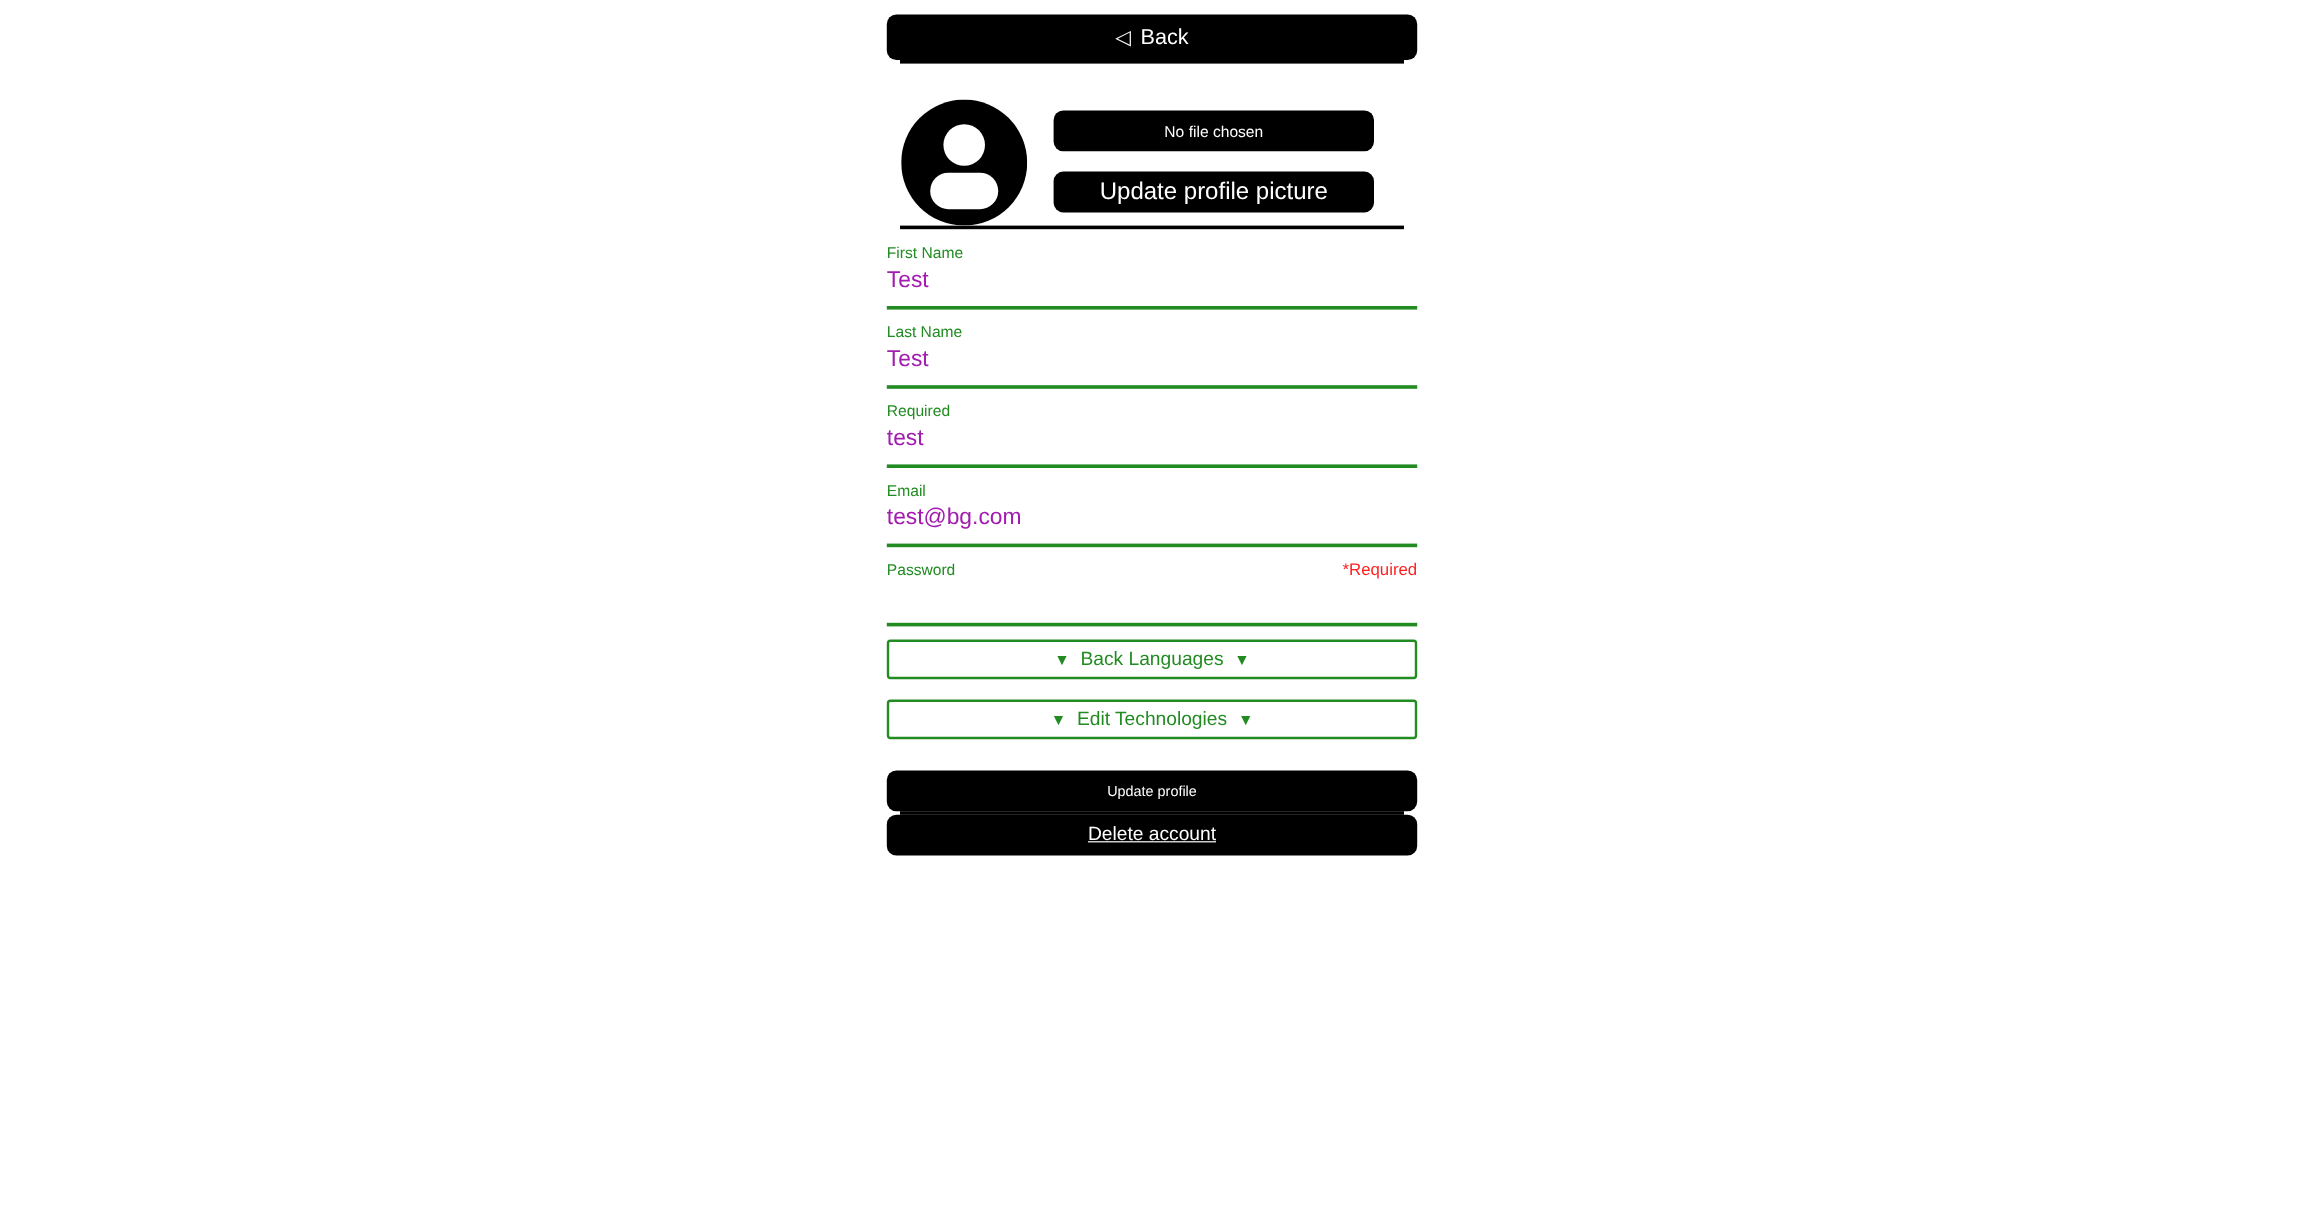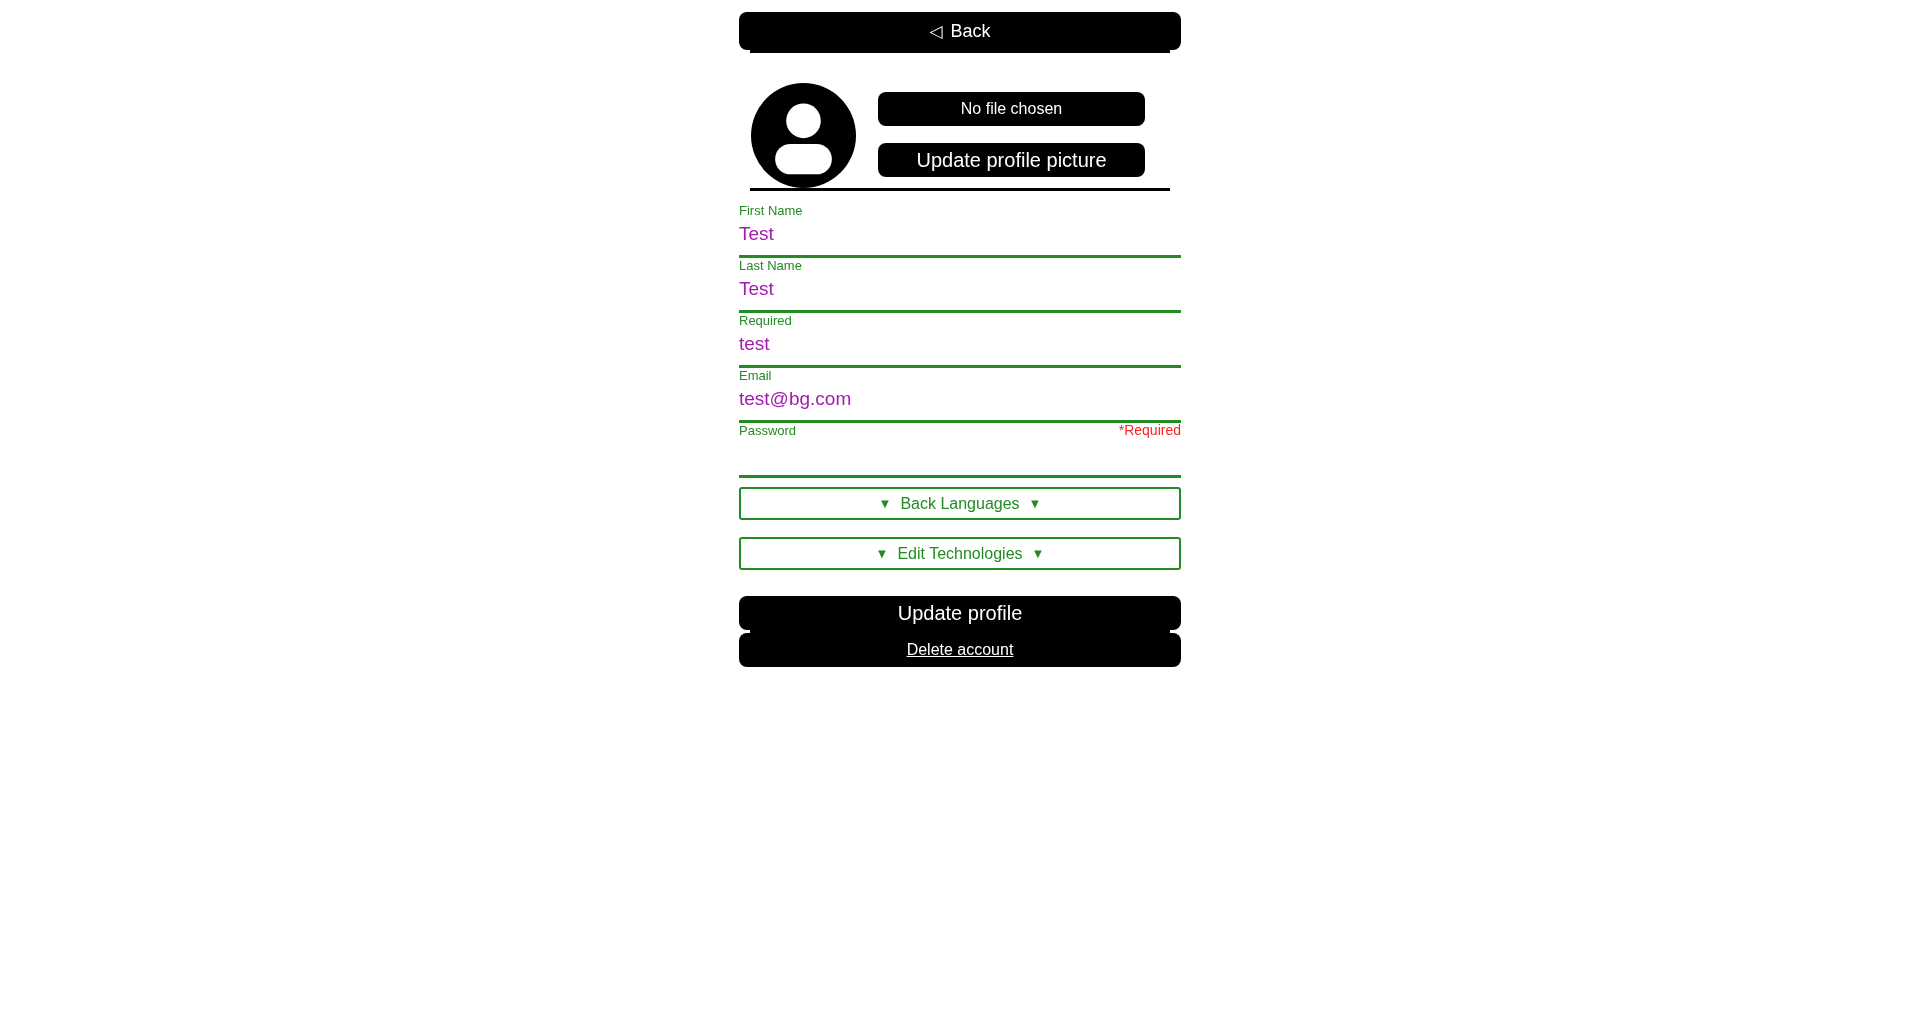--- a/index.html
+++ b/index.html
@@ -54,25 +54,25 @@
   .avatar-svg { width: 105px; height: 105px; display: block; }
   .picture-buttons {
     margin-left: 22px;
     margin-right: 36px;
     flex: 1;
     padding-top: 9px;
     display: flex;
     flex-direction: column;
     gap: 17px;
   }
-  .file-btn   { height: 34px; font-size: 16px; }
+  .file-btn   { height: 34px; font-size: 13px; }
   .update-pic { height: 34px; font-size: 20px; }
   
   .fields { margin-top: 12px; }
-  .field { }
+  .field { margin-bottom: 11px; }
   .field-label-row {
     display: flex;
     justify-content: space-between;
     align-items: baseline;
     height: 15px;
   }
   .field-label {
     font-size: 13px;
     color: var(--green);
     line-height: 15px;
@@ -108,21 +108,21 @@
     cursor: pointer;
     display: flex;
     align-items: center;
     justify-content: center;
     gap: 9px;
   }
   .edit-languages    { margin-top: 9px; }
   .edit-technologies { margin-top: 17px; }
   .tri-icon { font-size: 13px; line-height: 1; }
   
-  .update-profile { margin-top: 26px; width: 100%; height: 34px; font-size: 20px; }
+  .update-profile { margin-top: 26px; width: 100%; height: 34px; font-size: 12px; }
   .delete-account { width: 100%; height: 34px; font-size: 16px; text-decoration: underline; }
   :root {
     --green: #228B22;
     --red: #ff1f1f;
   }
 </style>
 </head>
 <body>
 
 <div class="container">

